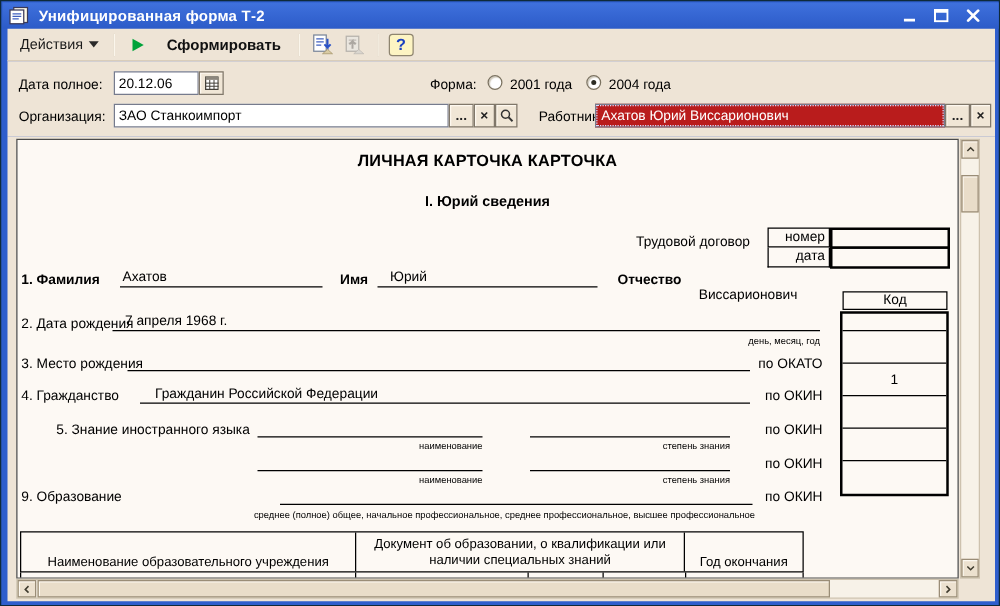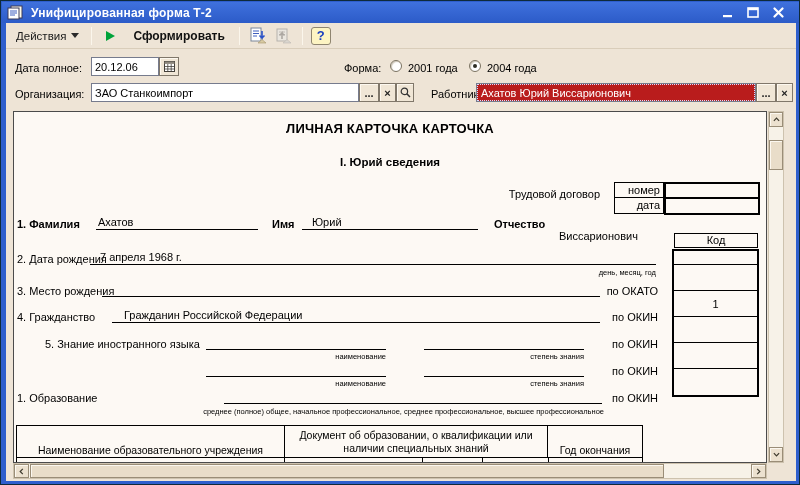--- a/index.html
+++ b/index.html
@@ -235,21 +235,21 @@
       <span class="txt" style="left:588px;top:226px;width:56px;text-align:right;">по ОКИН</span>
       <span class="cap" style="left:192px;top:240px;width:180px;">наименование</span>
       <span class="cap" style="left:410px;top:240px;width:160px;">степень знания</span>
 
       <span class="uline" style="left:192px;top:251px;width:180px;"></span>
       <span class="uline" style="left:410px;top:251px;width:160px;"></span>
       <span class="txt" style="left:588px;top:253px;width:56px;text-align:right;">по ОКИН</span>
       <span class="cap" style="left:192px;top:267px;width:180px;">наименование</span>
       <span class="cap" style="left:410px;top:267px;width:160px;">степень знания</span>
 
-      <span class="txt" style="left:3px;top:280px;">1. Образование</span>
+      <span class="txt" style="left:3px;top:280px;">9. Образование</span>
       <span class="uline" style="left:210px;top:278px;width:378px;"></span>
       <span class="txt" style="left:588px;top:280px;width:56px;text-align:right;">по ОКИН</span>
       <span class="cap" style="left:110px;top:295px;width:480px;">среднее (полное) общее, начальное профессиональное, среднее профессиональное, высшее профессиональное</span>
 
       <div class="edu">
         <div class="c1">Наименование образовательного учреждения</div>
         <div class="c2">Документ об образовании, о квалификации или наличии специальных знаний</div>
         <div class="c3">Год окончания</div>
       </div>
       <span class="stub" style="left:2px;"></span>

